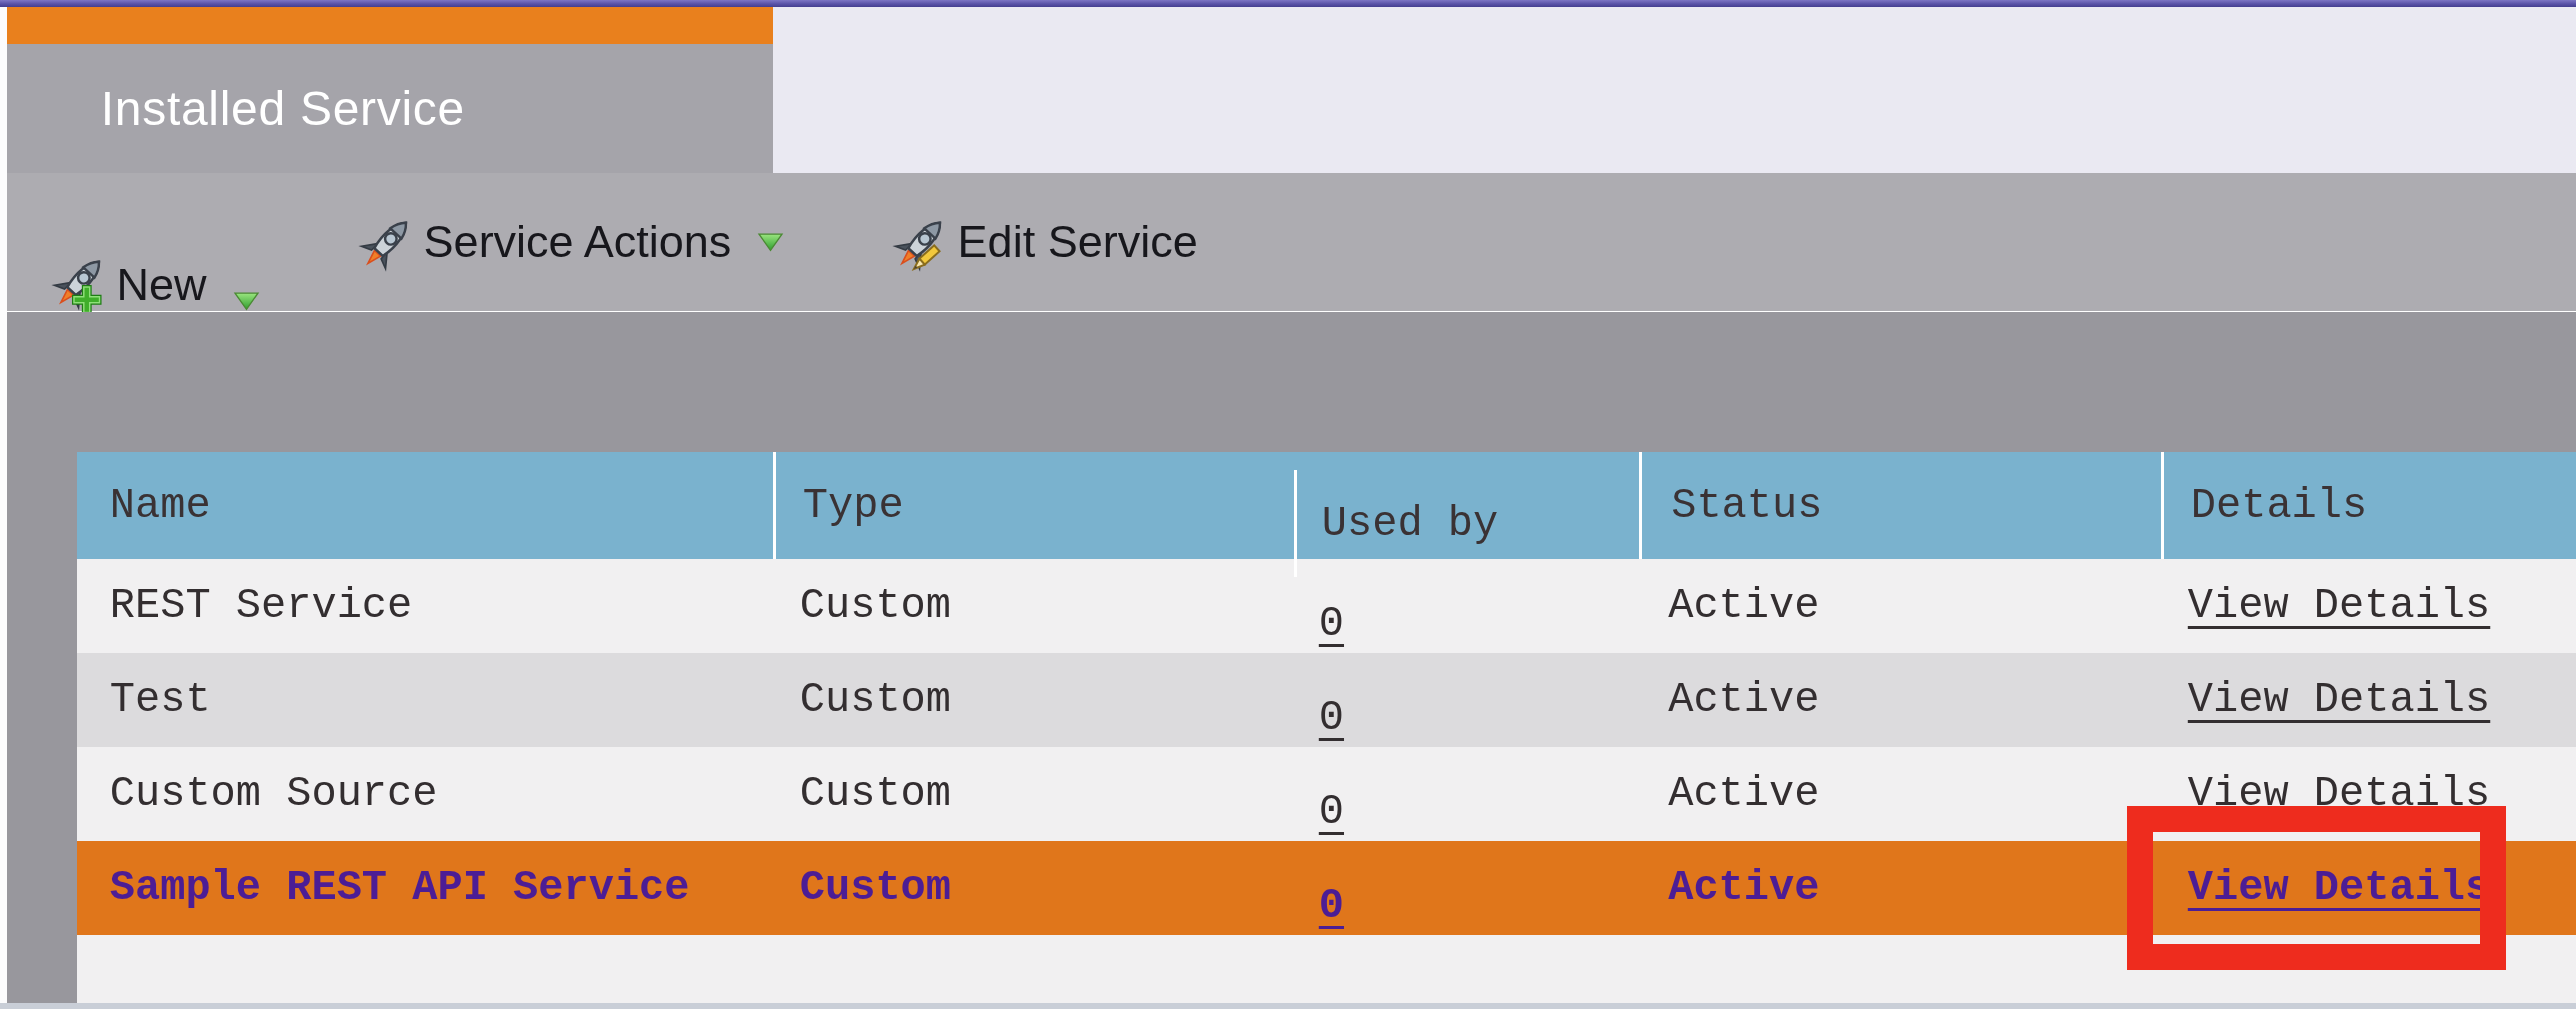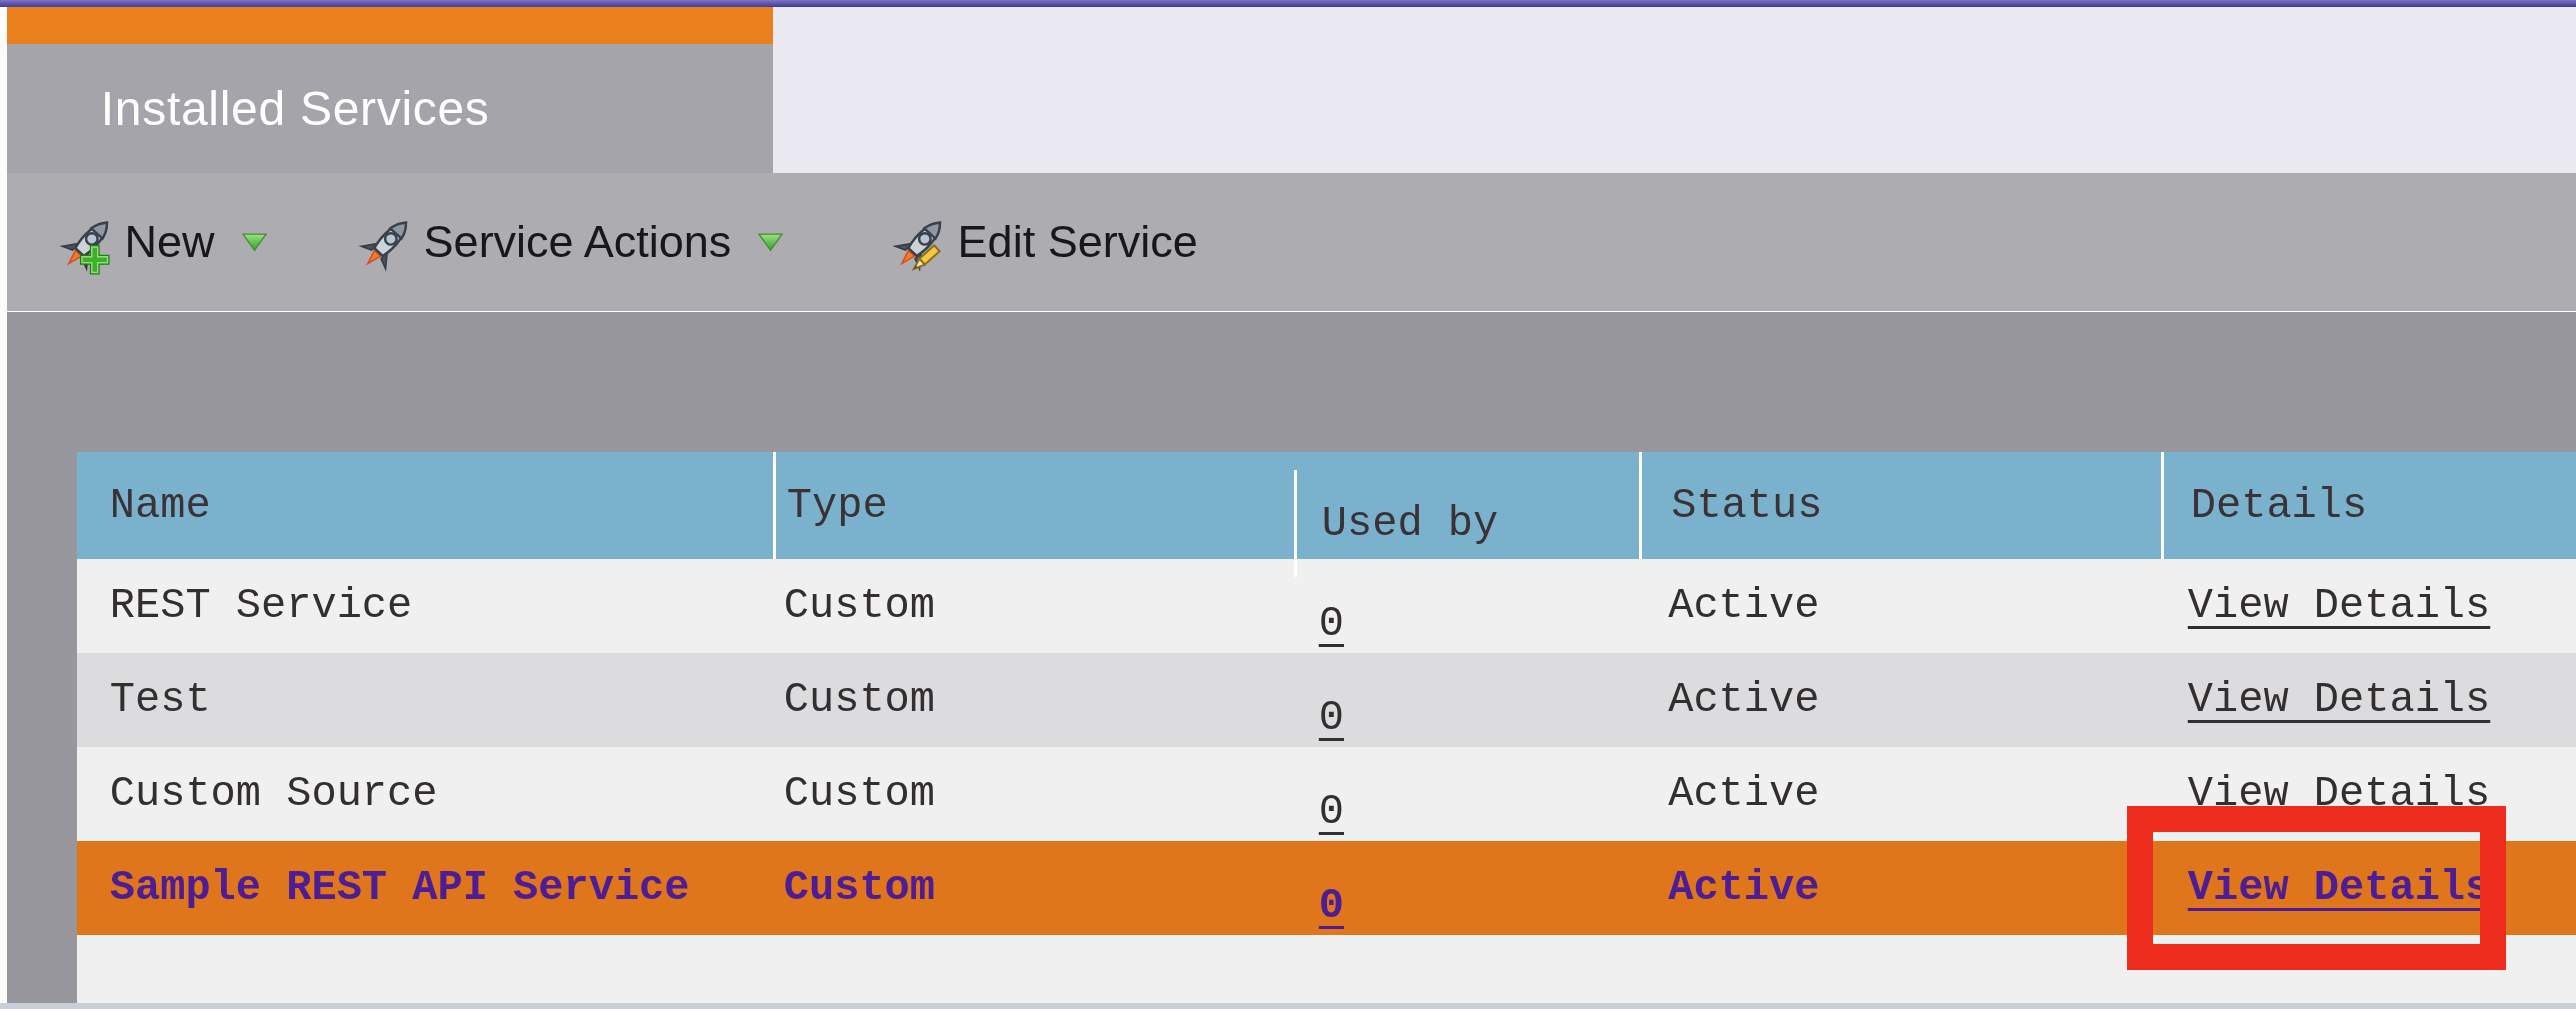--- a/index.html
+++ b/index.html
@@ -26,40 +26,40 @@
   .tab-label{color:#ffffff;font-size:48px;letter-spacing:0.7px;}
 
   
   .toolbar{left:6.8px;top:173px;width:2569px;height:138px;background:var(--toolbar-gray);}
   .tb-btn{position:absolute;top:0;height:138px;display:flex;align-items:center;cursor:pointer;}
   .tb-btn .icon-wrap{position:relative;width:59px;height:59px;flex:0 0 auto;}
   .tb-btn .icon-wrap svg.rocket{width:59px;height:59px;display:block;}
   .tb-btn .overlay{position:absolute;display:block;}
   .tb-label{font-size:45px;color:#17171c;margin-left:6.8px;white-space:nowrap;}
   .tb-caret{margin-left:26px;display:flex;align-items:center;}
-  .btn-new{left:52px;}
+  .btn-new{left:44px;align-items:flex-end;}
   .btn-service-actions{left:351px;}
   .btn-edit-service{left:885px;}
 
   
   .content{left:6.8px;top:312px;width:2569px;height:692px;background:var(--content-gray);}
 
   
   .svc-table{position:absolute;left:70px;top:140px;width:2499px;}
   .t-row,.t-head{display:grid;grid-template-columns:696px 521px 345px 522px 1fr;align-items:center;}
   .t-head{height:107px;background:var(--header-blue);}
   .t-head .cell{color:#3a3234;font-size:42px;height:100%;display:flex;align-items:center;box-sizing:border-box;}
   .t-head .cell + .cell{border-left:3.4px solid #ffffff;}
   .t-row{height:94px;font-size:42px;color:#332e30;cursor:pointer;}
   .t-row:nth-child(odd){background:#f1f0f1;}
   .t-row:nth-child(even){background:#dcdbdd;}
   .t-row.highlighted{background:var(--accent-orange);color:#4c1d95;font-weight:bold;}
   .cell{box-sizing:border-box;overflow:hidden;white-space:nowrap;font-family:Liberation Mono, monospace;}
   .cell:nth-child(1){padding-left:33px;}
-  .cell:nth-child(2){padding-left:11px;}
+  .cell:nth-child(2){padding-left:27px;}
   .cell:nth-child(3){padding-left:25px;margin-top:36px;}
   .cell:nth-child(4){padding-left:29.4px;}
   .cell:nth-child(5){padding-left:27px;}
   .link{text-decoration:underline;text-decoration-thickness:3.4px;text-underline-offset:9px;cursor:pointer;}
   .t-filler{height:71px;background:#f1f0f1;}
 
   
   .red-box{left:2127px;top:806px;width:379px;height:164px;box-sizing:border-box;
     border:26px solid var(--annotation-red);z-index:60;pointer-events:none;}
 
@@ -68,21 +68,21 @@
 </style>
 </head>
 <body style="--accent-orange: #e0761b; --accent-orange-bright: #e9801d; --header-blue: #7ab2ce; --annotation-red: #ee2c1e; --lavender: #eae9f2; --tab-gray: #a5a4aa; --toolbar-gray: #adacb1; --content-gray: #98979d;">
 
 <div class="abs top-line"></div>
 <div class="abs left-gutter"></div>
 
 <div class="abs tab-strip">
   <div class="tab">
     <div class="tab-accent"></div>
-    <span class="tab-label">Installed Services</span>
+    <span class="tab-label">Installed Service</span>
   </div>
 </div>
 
 <div class="abs toolbar">
 
   <div class="tb-btn btn-new">
     <span class="icon-wrap">
       <svg class="rocket" viewBox="0 0 72 72">
         <g transform="rotate(43 36 36)">
           <path d="M31 54 L36 71 L41 54 Z" fill="#f07f28" stroke="#d94f1e" stroke-width="2"></path>

